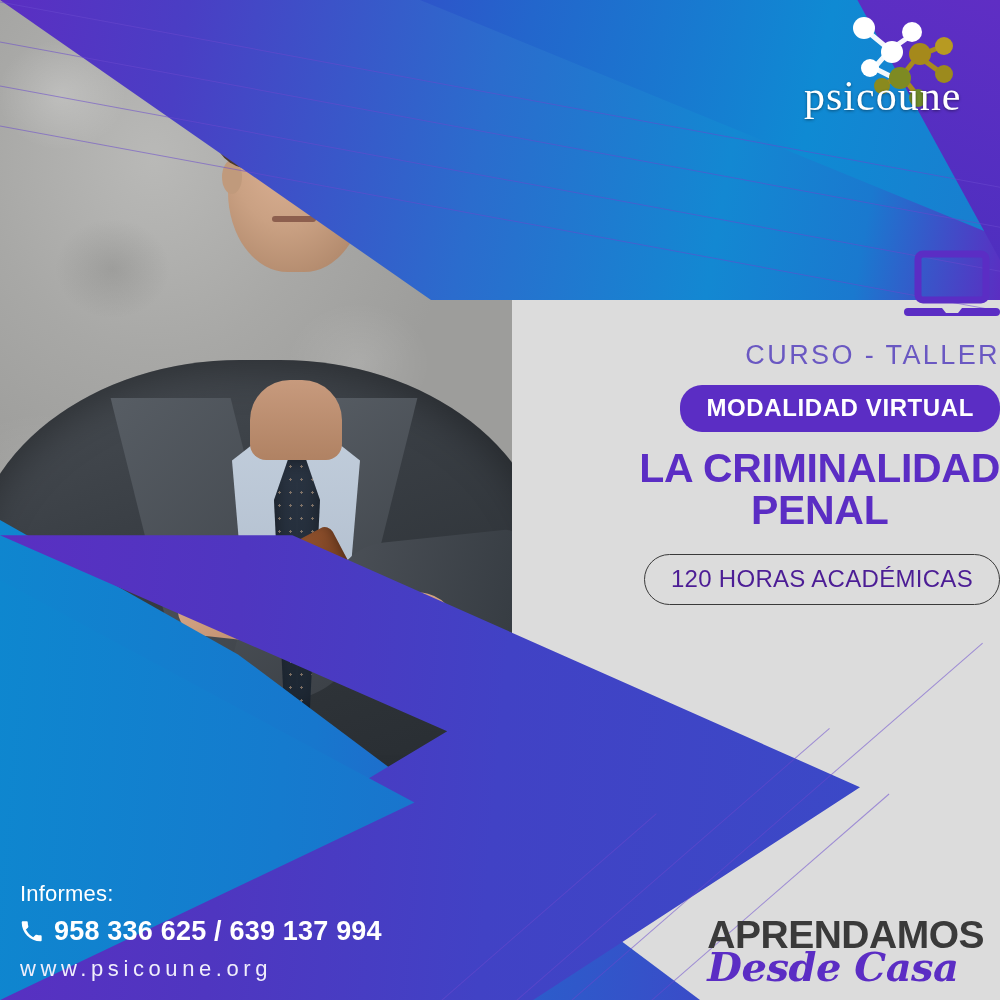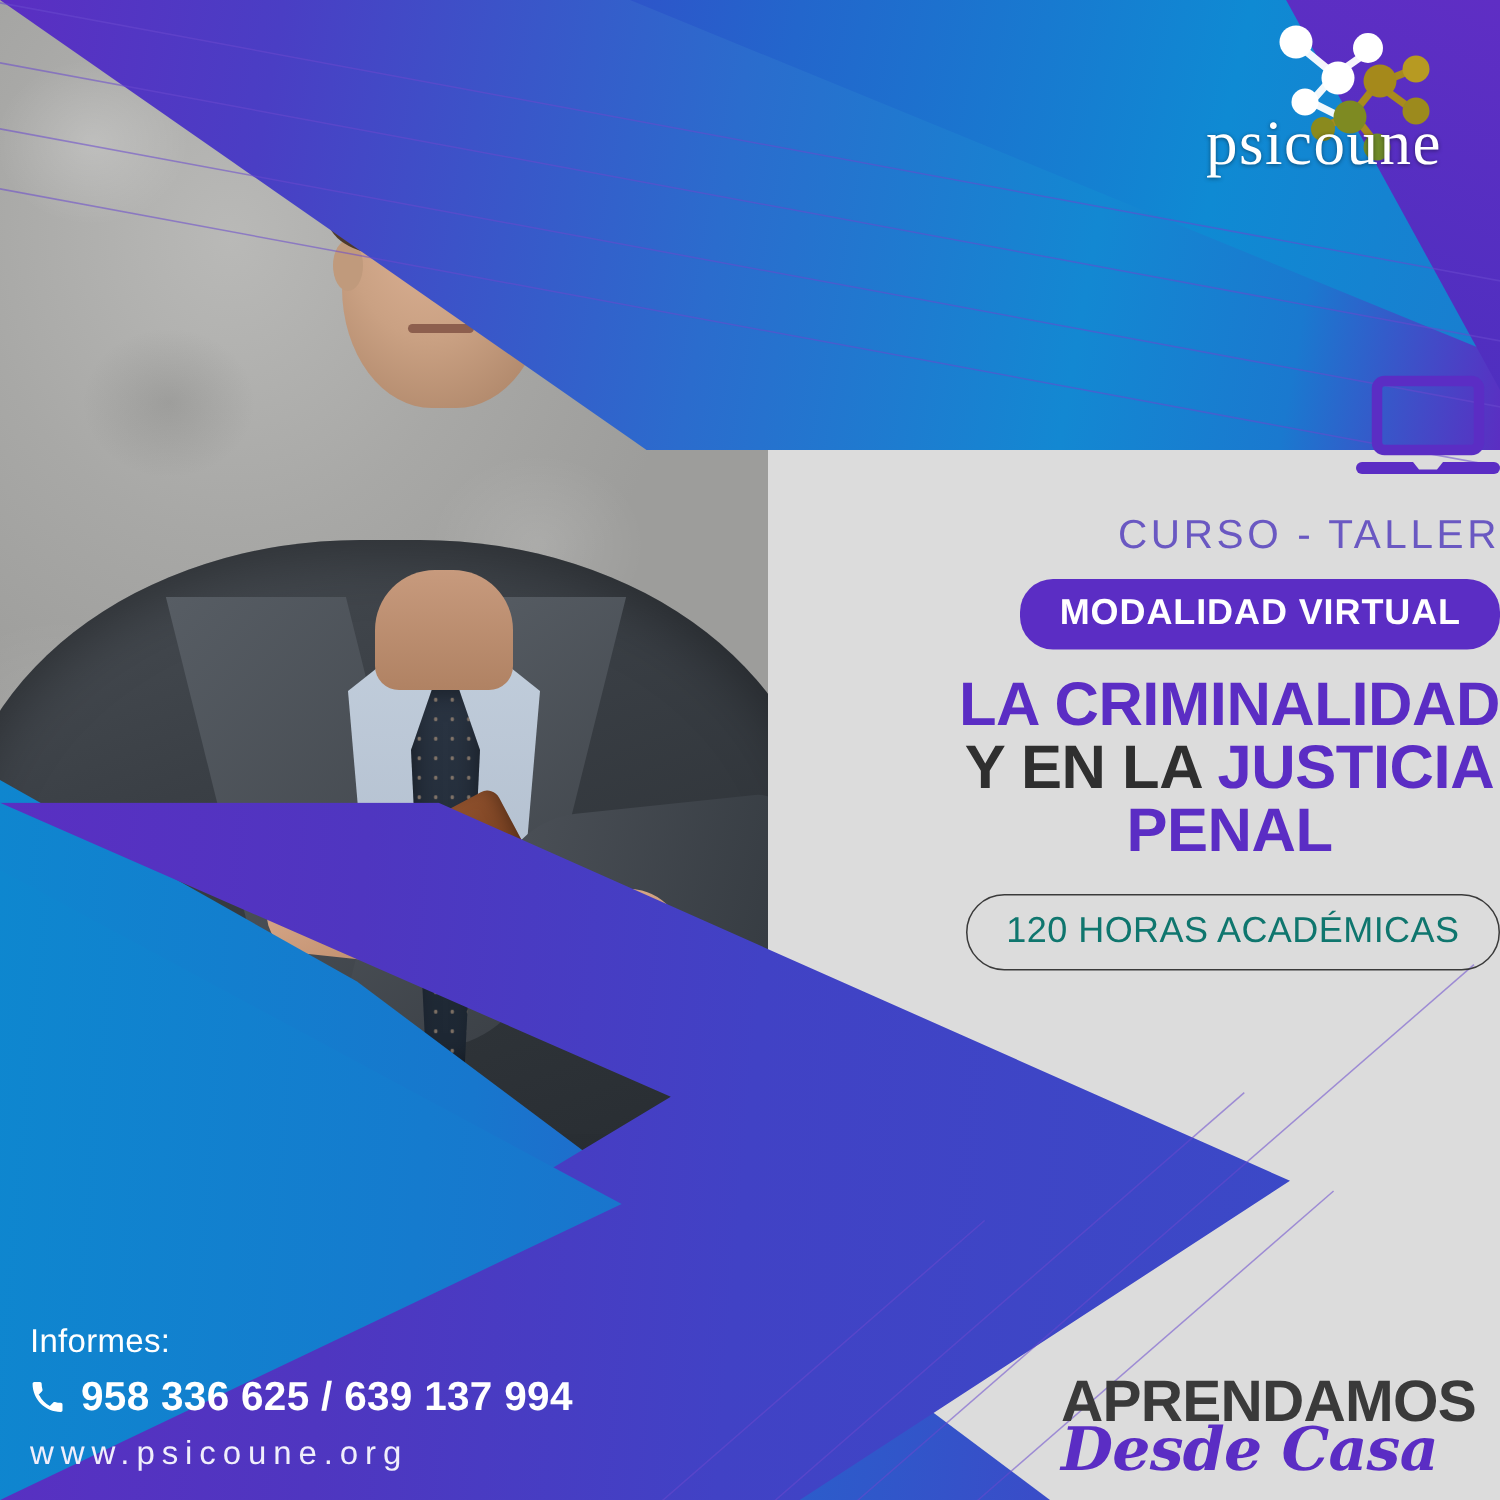--- a/index.html
+++ b/index.html
@@ -161,21 +161,21 @@
     margin-bottom:16px;white-space:nowrap;
   }
   .title{
     text-align:center;line-height:1.02;font-weight:bold;
     font-size:41px;letter-spacing:-.3px;color:#2f2f2f;
   }
   .title .pp{color:#5b2dc4;}
   .title .ln{display:block;white-space:nowrap;}
   .horas{
     margin-top:22px;border:1.6px solid #3a3a3a;border-radius:26px;
-    padding:10px 26px 11px;font-size:24px;color:#0f766e;letter-spacing:.3px;
+    padding:10px 26px 11px;font-size:24px;color:#4c1d95;letter-spacing:.3px;
     white-space:nowrap;
   }
 
   
   .contact{position:absolute;left:20px;bottom:18px;color:#fff;}
   .informes{font-size:22px;margin-bottom:9px;letter-spacing:.2px;}
   .phones{display:flex;align-items:center;gap:11px;font-size:27px;font-weight:bold;
     letter-spacing:.2px;margin-bottom:9px;}
   .web{font-size:22px;letter-spacing:4.6px;color:#f0eefb;font-weight:300;}
 
@@ -280,21 +280,20 @@
         <path d="M38 58 h20 l-4 5 h-12 z" fill="#dcdcdc"></path>
       </svg>
     </div>
 
     <div class="curso">CURSO - TALLER</div>
 
     <div class="modalidad">MODALIDAD VIRTUAL</div>
 
     <div class="title">
       <span class="ln pp">LA CRIMINALIDAD</span>
-      <span class="ln"><span>Y EN LA </span><span class="pp">JUSTICIA</span></span>
       <span class="ln pp">PENAL</span>
     </div>
 
     <div class="horas">120 HORAS ACADÉMICAS</div>
   </div>
 
   <div class="contact">
     <div class="informes">Informes:</div>
     <div class="phones">
       <svg width="23" height="23" viewBox="0 0 24 24">

